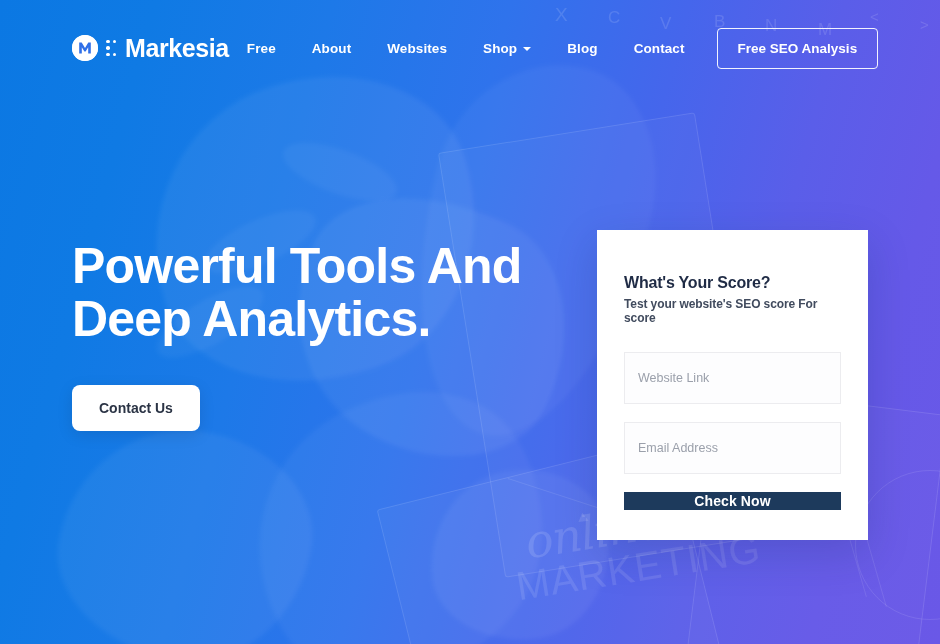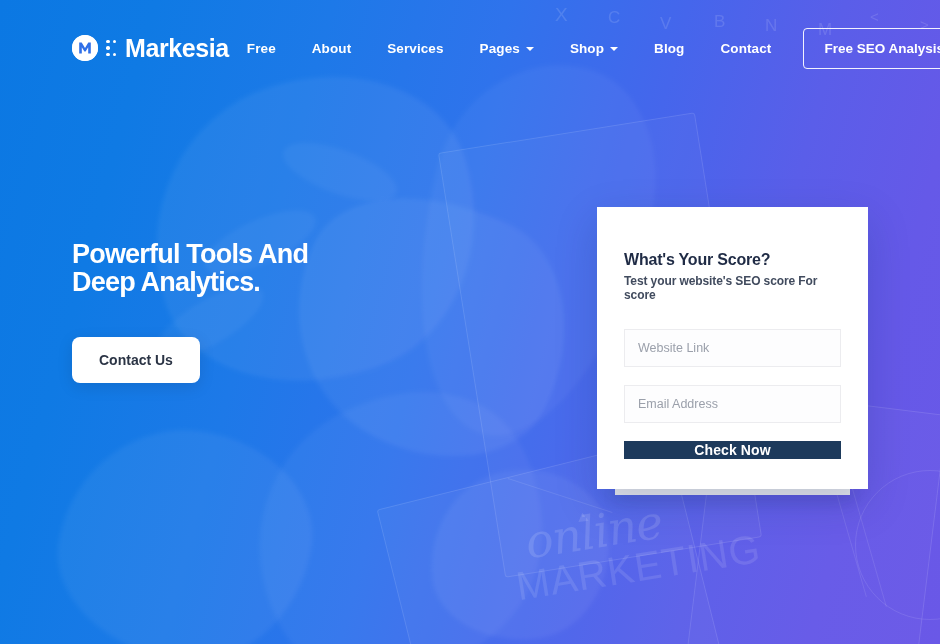--- a/index.html
+++ b/index.html
@@ -175,21 +175,21 @@
   }
 
   
   .hero-body {
     position:relative; z-index:15;
     display:flex; padding:0 72px;
   }
   .hero-left { width:470px; padding-top:144px; }
   .hero-title {
     color:#ffffff;
-    font-size:27px; font-weight:700;
+    font-size:50px; font-weight:700;
     line-height:1.05; letter-spacing:-0.8px;
     white-space:pre-line;
   }
   .hero-sub {
     color:rgba(255,255,255,0.93);
     font-size:14px; line-height:1.5;
     margin-top:24px; max-width:350px;
   }
   .hero-btn {
     margin-top:40px;
@@ -197,21 +197,21 @@
     background:#ffffff; color:#2b3445;
     font-size:14px; font-weight:600;
     padding:15px 27px; border:none; border-radius:8px;
     cursor:pointer;
     box-shadow:0 4px 16px rgba(0,0,0,0.10);
     font-family:"Liberation Sans", sans-serif;
   }
 
   
   .card-wrap {
-    position:absolute; left:597px; top:207px; z-index:16;
+    position:absolute; left:597px; top:230px; z-index:16;
     width:271px;
   }
   .card {
     position:relative; z-index:3;
     background:#ffffff;
     padding:44px 27px 30px 27px;
     box-shadow:0 14px 40px rgba(12,40,90,0.18);
   }
   .card-stack {
     position:absolute; left:0; right:0;
@@ -223,21 +223,21 @@
 
   .card-title {
     color:#1f2b45; font-size:16px; font-weight:700;
     letter-spacing:-0.2px;
   }
   .card-sub {
     color:#414b5e; font-size:12px; font-weight:600;
     margin-top:5px; letter-spacing:-0.1px;
   }
   .field {
-    width:100%; height:38px; margin-top:18px;
+    width:100%; height:52px; margin-top:18px;
     border:1px solid #ececef; background:#fdfdfe;
     padding:0 13px;
     font-size:12.5px; color:#3b4254;
     font-family:"Liberation Sans", sans-serif;
     outline:none;
   }
   .field::placeholder { color:#9ba0ab; }
   .field.first { margin-top:27px; }
   .submit {
     width:100%; height:18px; margin-top:18px;
@@ -312,25 +312,21 @@
     </div>
 
     <nav class="nav-links">
       <div class="nav-item">
         <span>Free</span>
       </div>
       <div class="nav-item">
         <span>About</span>
       </div>
       <div class="nav-item">
-        <span>Services</span>
-      </div>
-      <div class="nav-item">
-        <span>Pages</span>
-        <i class="caret"></i>
+        <span>Websites</span>
       </div>
       <div class="nav-item">
         <span>Shop</span>
         <i class="caret"></i>
       </div>
       <div class="nav-item">
         <span>Blog</span>
       </div>
       <div class="nav-item">
         <span>Contact</span>

